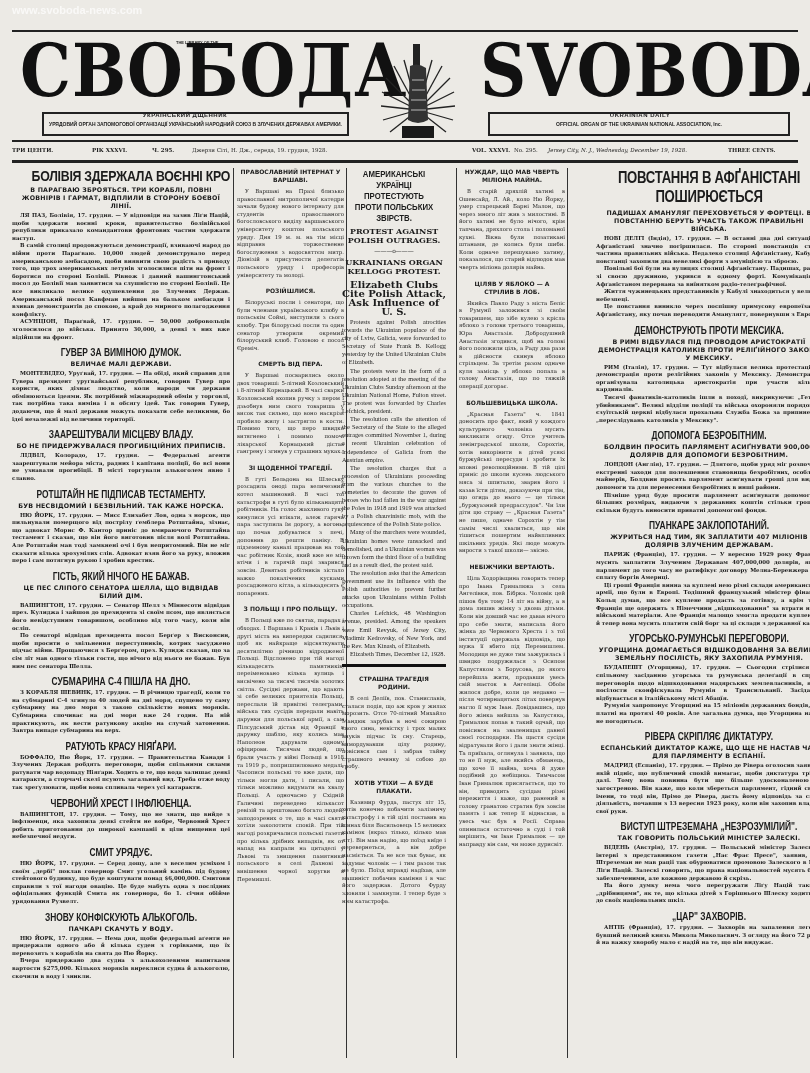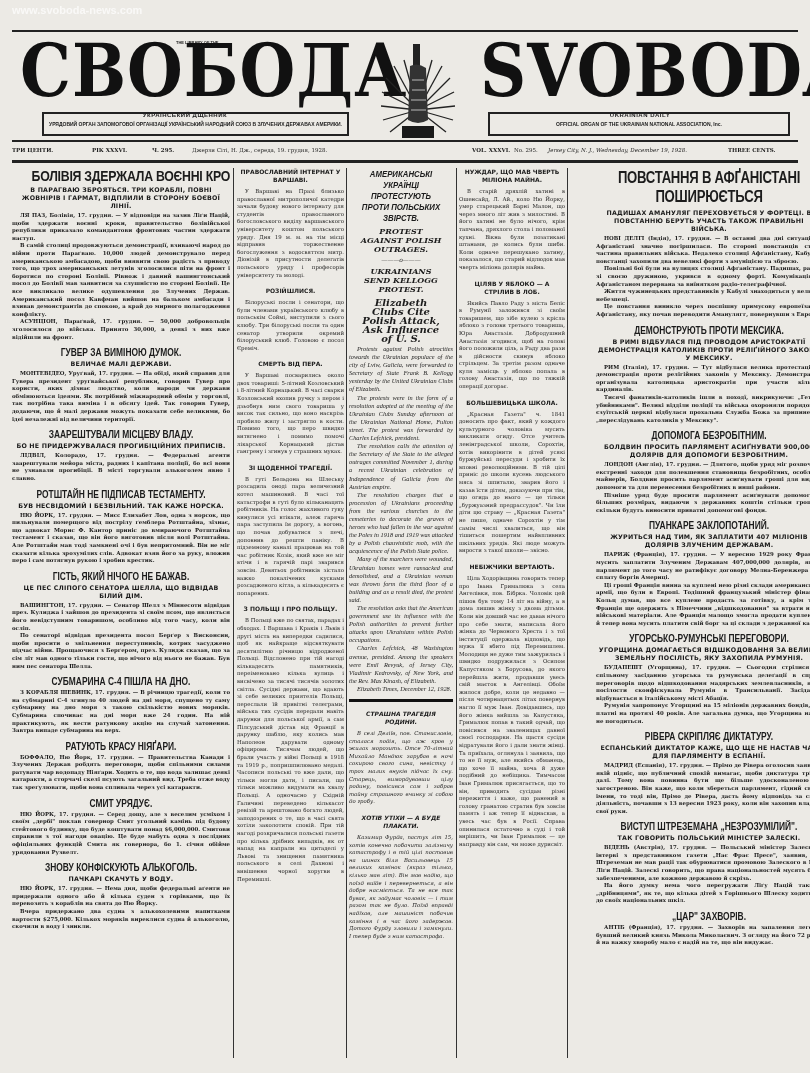--- a/index.html
+++ b/index.html
@@ -16,21 +16,21 @@
   .emblem{position:absolute;left:378px;top:40px;width:80px;height:105px;}
   .dateline{position:absolute;left:12px;right:12px;top:143px;height:14px;font:bold 5.5px "DejaVu Serif",serif;display:flex;align-items:center;}
   .dateline span{white-space:nowrap;}
   .col{position:absolute;top:168px;overflow:hidden;}
   .col-sep{position:absolute;top:168px;width:1px;background:#333;}
   h1.big{font-family:"Liberation Sans",sans-serif;font-weight:bold;font-size:15px;line-height:15px;margin:0 0 3px;text-align:center;transform:scaleX(.82);transform-origin:center;letter-spacing:-.3px;white-space:nowrap;}
   h2{font-family:"Liberation Sans",sans-serif;font-weight:bold;font-size:10.5px;line-height:11px;margin:6px 0 2px;text-align:center;transform:scaleX(.8);white-space:nowrap;}
   h3{font-family:"DejaVu Sans",sans-serif;font-weight:bold;font-size:6.3px;line-height:8px;margin:1px 0 2px;text-align:center;letter-spacing:.2px;}
   h4{font-family:"DejaVu Sans",sans-serif;font-weight:bold;font-size:6px;line-height:8px;margin:8px 0 4px;text-align:center;}
   h5{font-family:"Liberation Sans",sans-serif;font-weight:bold;font-size:9.5px;line-height:11px;margin:0 0 2px;text-align:center;transform:scaleX(.82);}
-  h6{font-family:"DejaVu Serif",serif;font-weight:bold;font-size:8px;line-height:9px;margin:4px 9px 2px;text-align:center;}
+  h6{font-family:"DejaVu Serif",serif;font-weight:bold;font-size:8px;line-height:9px;margin:4px 0 2px;text-align:center;}
   p{margin:0;font-size:5.4px;line-height:7.6px;text-align:justify;text-indent:8px;}
   p.bold{font-weight:bold;}
   p.en{font-size:6.3px;line-height:8.1px;font-family:"Liberation Serif",serif;}
   .divider{text-align:center;font-size:6px;margin:2px 0;}
   .heavy{height:3px;background:#111;margin:6px 0;}
 </style>
 </head>
 <body>
 
 <div class="page">
@@ -116,20 +116,24 @@
     </div>
     <div>
       <h2>СУБМАРИНА С-4 ПІШЛА НА ДНО.</h2>
       <p class="bold">З КОРАБЛЯ ШЕВИНК, 17. грудня. — В річницю трагедії, коли то на субмарині С-4 згинуло 40 людей на дні моря, спущено ту саму субмарину на дно моря з такою скількістю нових моряків. Субмарина спочиває на дні моря вже 24 годин. На ній практикують, як вести ратункову акцію на случай затонення. Завтра випаде субмарина на верх.</p>
     </div>
     <div>
       <h2>РАТУЮТЬ КРАСУ НІЯҐАРИ.</h2>
       <p class="bold">БОФФАЛО, Ню Йорк, 17. грудня. — Правительства Канади і Злучених Держав робдять переговори, щоби спільними силами ратувати чар водопаду Ніяґари. Ходить о те, що вода залишає деякі катаракти, а сторчачі скелі псують загальний вид. Треба отже воду так зреґулювати, щоби вона спливала через усі катаракти.</p>
     </div>
     <div>
+      <h2>ЧЕРВОНИЙ ХРЕСТ І ІНФЛЮЕНЦА.</h2>
+      <p class="bold">ВАШИНГТОН, 17. грудня. — Тому, що не знати, що вийде з інфлюенци, яка захопила деякі стейти не вобре, Червоний Хрест робить приготовання до широкої кампанії в ціли нищення цеї небезпечної недуги.</p>
+    </div>
+    <div>
       <h2>СМИТ УРЯДУЄ.</h2>
       <p class="bold">НЮ ЙОРК, 17. грудня. — Серед дощу, але з веселим усміхом і своїм „дербі" поклав говернор Смит угольний камінь під будову стейтового будинку, що буде коштувати понад $6,000,000. Смитови справили з тої нагоди овацію. Це буде мабуть одна з послідних офіціяльних функцій Смита як говернора, бо 1. січня обійме урядовання Рузвелт.</p>
     </div>
     <div>
       <h2>ЗНОВУ КОНФІСКУЮТЬ АЛЬКОГОЛЬ.</h2>
       <h3>ПАЧКАРІ СКАЧУТЬ У ВОДУ.</h3>
       <p class="bold">НЮ ЙОРК, 17. грудня. — Нема дня, щоби федеральні аґенти не придержали одного або й кілька суден з горівками, що їх перевозять з кораблів на свята до Ню Йорку.</p>
       <p class="bold">Вчера придержано два судна з алькохолевими напитками вартости $275,000. Кількох моряків виреклися судна й алькоголю, скочили в воду і зникли.</p>
     </div>
   </div>
@@ -152,26 +156,26 @@
       <h4>ЗІ ЩОДЕННОЇ ТРАГЕДІЇ.</h4>
       <p>В гуті Бельдона на Шлеську розсадила оноді пара величезний котел машиновий. В часі тої катастрофи в гуті було кільканацять робітників. На голос жахливого гуку кинулися усі втікати, алеж гаряча пара заступила їм дорогу, а вогонь, що почав добуватися з печі, доповнив до решти паніку. В підземному каналі працював на той час робітник Козік, який вже не міг втічи і в гарячій парі зварився зовсім. Девятьох робітників зістало важко покалічених кусками розсадженого кітла, а кількадесять є попарених.</p>
     </div>
     <div>
       <h4>З ПОЛЬЩІ І ПРО ПОЛЬЩУ.</h4>
       <p>В Польщі вже по святах, парадах і обходах. І Варшава і Краків і Львів і другі міста на випередки садилися, щоб як найкраще відсвяткувати десятилітню річницю відродженої Польщі. Відслонено при тій нагоді кількадесять памятників, переіменовано кілька вулиць і висвічено за тисячі тисячів золотих світла. Сусідні держави, що вдають зі себе великих приятелів Польщі, переслали їй привітні телеграми, війська тих сусідів передали навіть дарунки для польської армії, а сам Пілсудський дістав від Франції в дарунку шаблю, яку колись мав Наполеон дарувати одному офіцирови. Тисячам людей, що брали участь у війні Польщі в 1918 та 1919 р., попришпилювано медалі. Часописи польські то вже дали, що тільки могли дати, і писали, що тільки можливо видумати на хвалу Польщі. А одночасно у Східній Галичині переведено кількасот ревізій та арештовано богато людей, заподозрених о те, що в часі свята хотіли заколотити спокій. При тій нагоді розкричалися польські газети про кілька дрібних випадків, як от напад на капрали на цитаделі у Львові та знищення памятника польського в селі Дахнові і вивішення чорної хоругви в Перемишлі.</p>
     </div>
   </div>
   <div class="col-sep" style="left:346px;height:890px;"></div>
 
-  <div class="col" style="left:349px;width:104px;height:895px;font-style:italic;">
+  <div class="col" style="left:342px;width:104px;height:895px;">
     <div>
       <h5>АМЕРИКАНСЬКІ УКРАЇНЦІ ПРОТЕСТУЮТЬ ПРОТИ ПОЛЬСЬКИХ ЗВІРСТВ.</h5>
       <h6>PROTEST AGAINST POLISH OUTRAGES.</h6>
       <div class="divider">———o———</div>
-      <h6>UKRAINIANS SEND KELLOGG PROTEST.</h6>
+      <h6>UKRAINIANS ORGAN KELLOGG PROTEST.</h6>
       <h6 style="font-size:10px;">Elizabeth Clubs Cite Polish Attack, Ask Influence of U. S.</h6>
       <p class="en">Protests against Polish atrocities towards the Ukrainian populace of the city of Lviw, Galicia, were forwarded to Secretary of State Frank B. Kellogg yesterday by the United Ukrainian Clubs of Elizabeth.</p>
       <p class="en">The protests were in the form of a resolution adopted at the meeting of the Ukrainian Clubs Sunday afternoon at the Ukrainian National Home, Fulton street. The protest was forwarded by Charles Lefchick, president.</p>
       <p class="en">The resolution calls the attention of the Secretary of the State to the alleged outrages committed November 1, during a recent Ukrainian celebration of Independence of Galicia from the Austrian empire.</p>
       <p class="en">The resolution charges that a procession of Ukrainians proceeding from the various churches to the cemeteries to decorate the graves of heroes who had fallen in the war against the Poles in 1918 and 1919 was attacked by a Polish chauvinistic mob, with the acquiescence of the Polish State police.</p>
       <p class="en">Many of the marchers were wounded, Ukrainian homes were ransacked and demolished, and a Ukrainian woman was thrown form the third floor of a building and as a result died, the protest said.</p>
       <p class="en">The resolution asks that the American government use its influence with the Polish authorities to prevent further attacks upon Ukrainians within Polish occupations.</p>
       <p class="en">Charles Lefchick, 48 Washington avenue, presided. Among the speakers were Emil Revyuk, of Jersey City, Vladimir Kedrovsky, of New York, and the Rev. Max Kinash, of Elizabeth.</p>
       <p class="en">Elizabeth Times, December 12, 1928.</p>
     </div>

